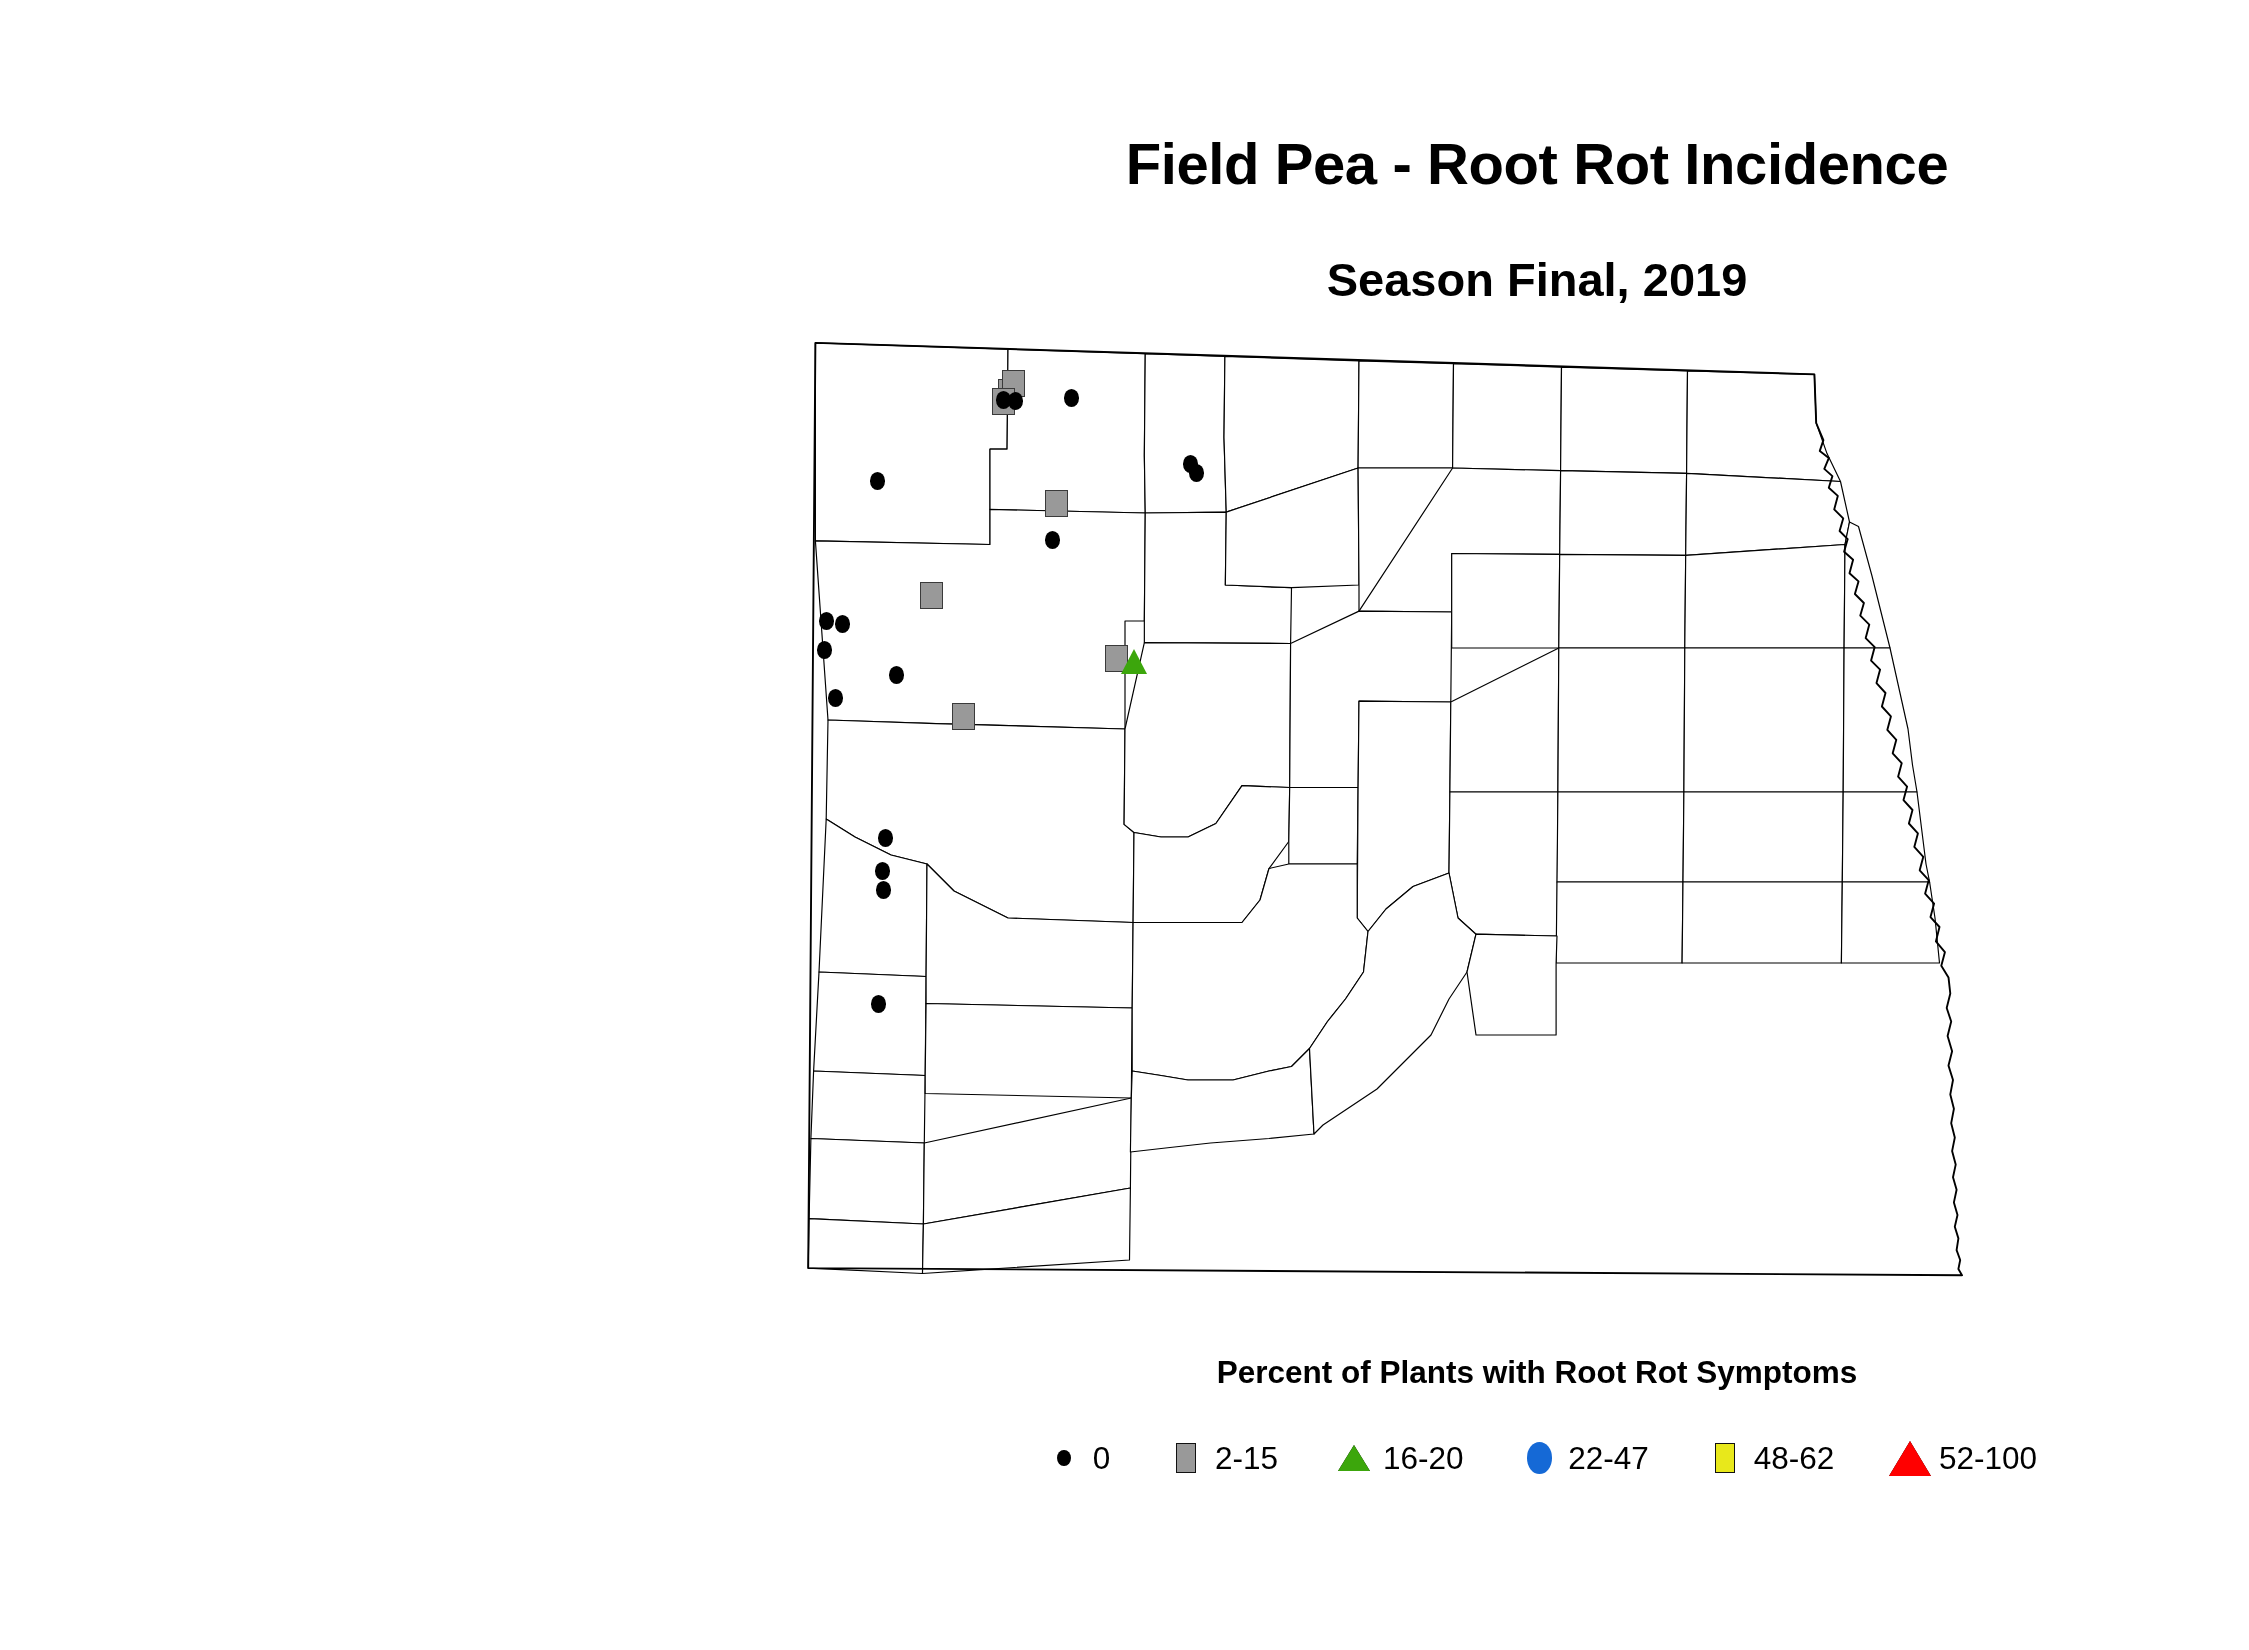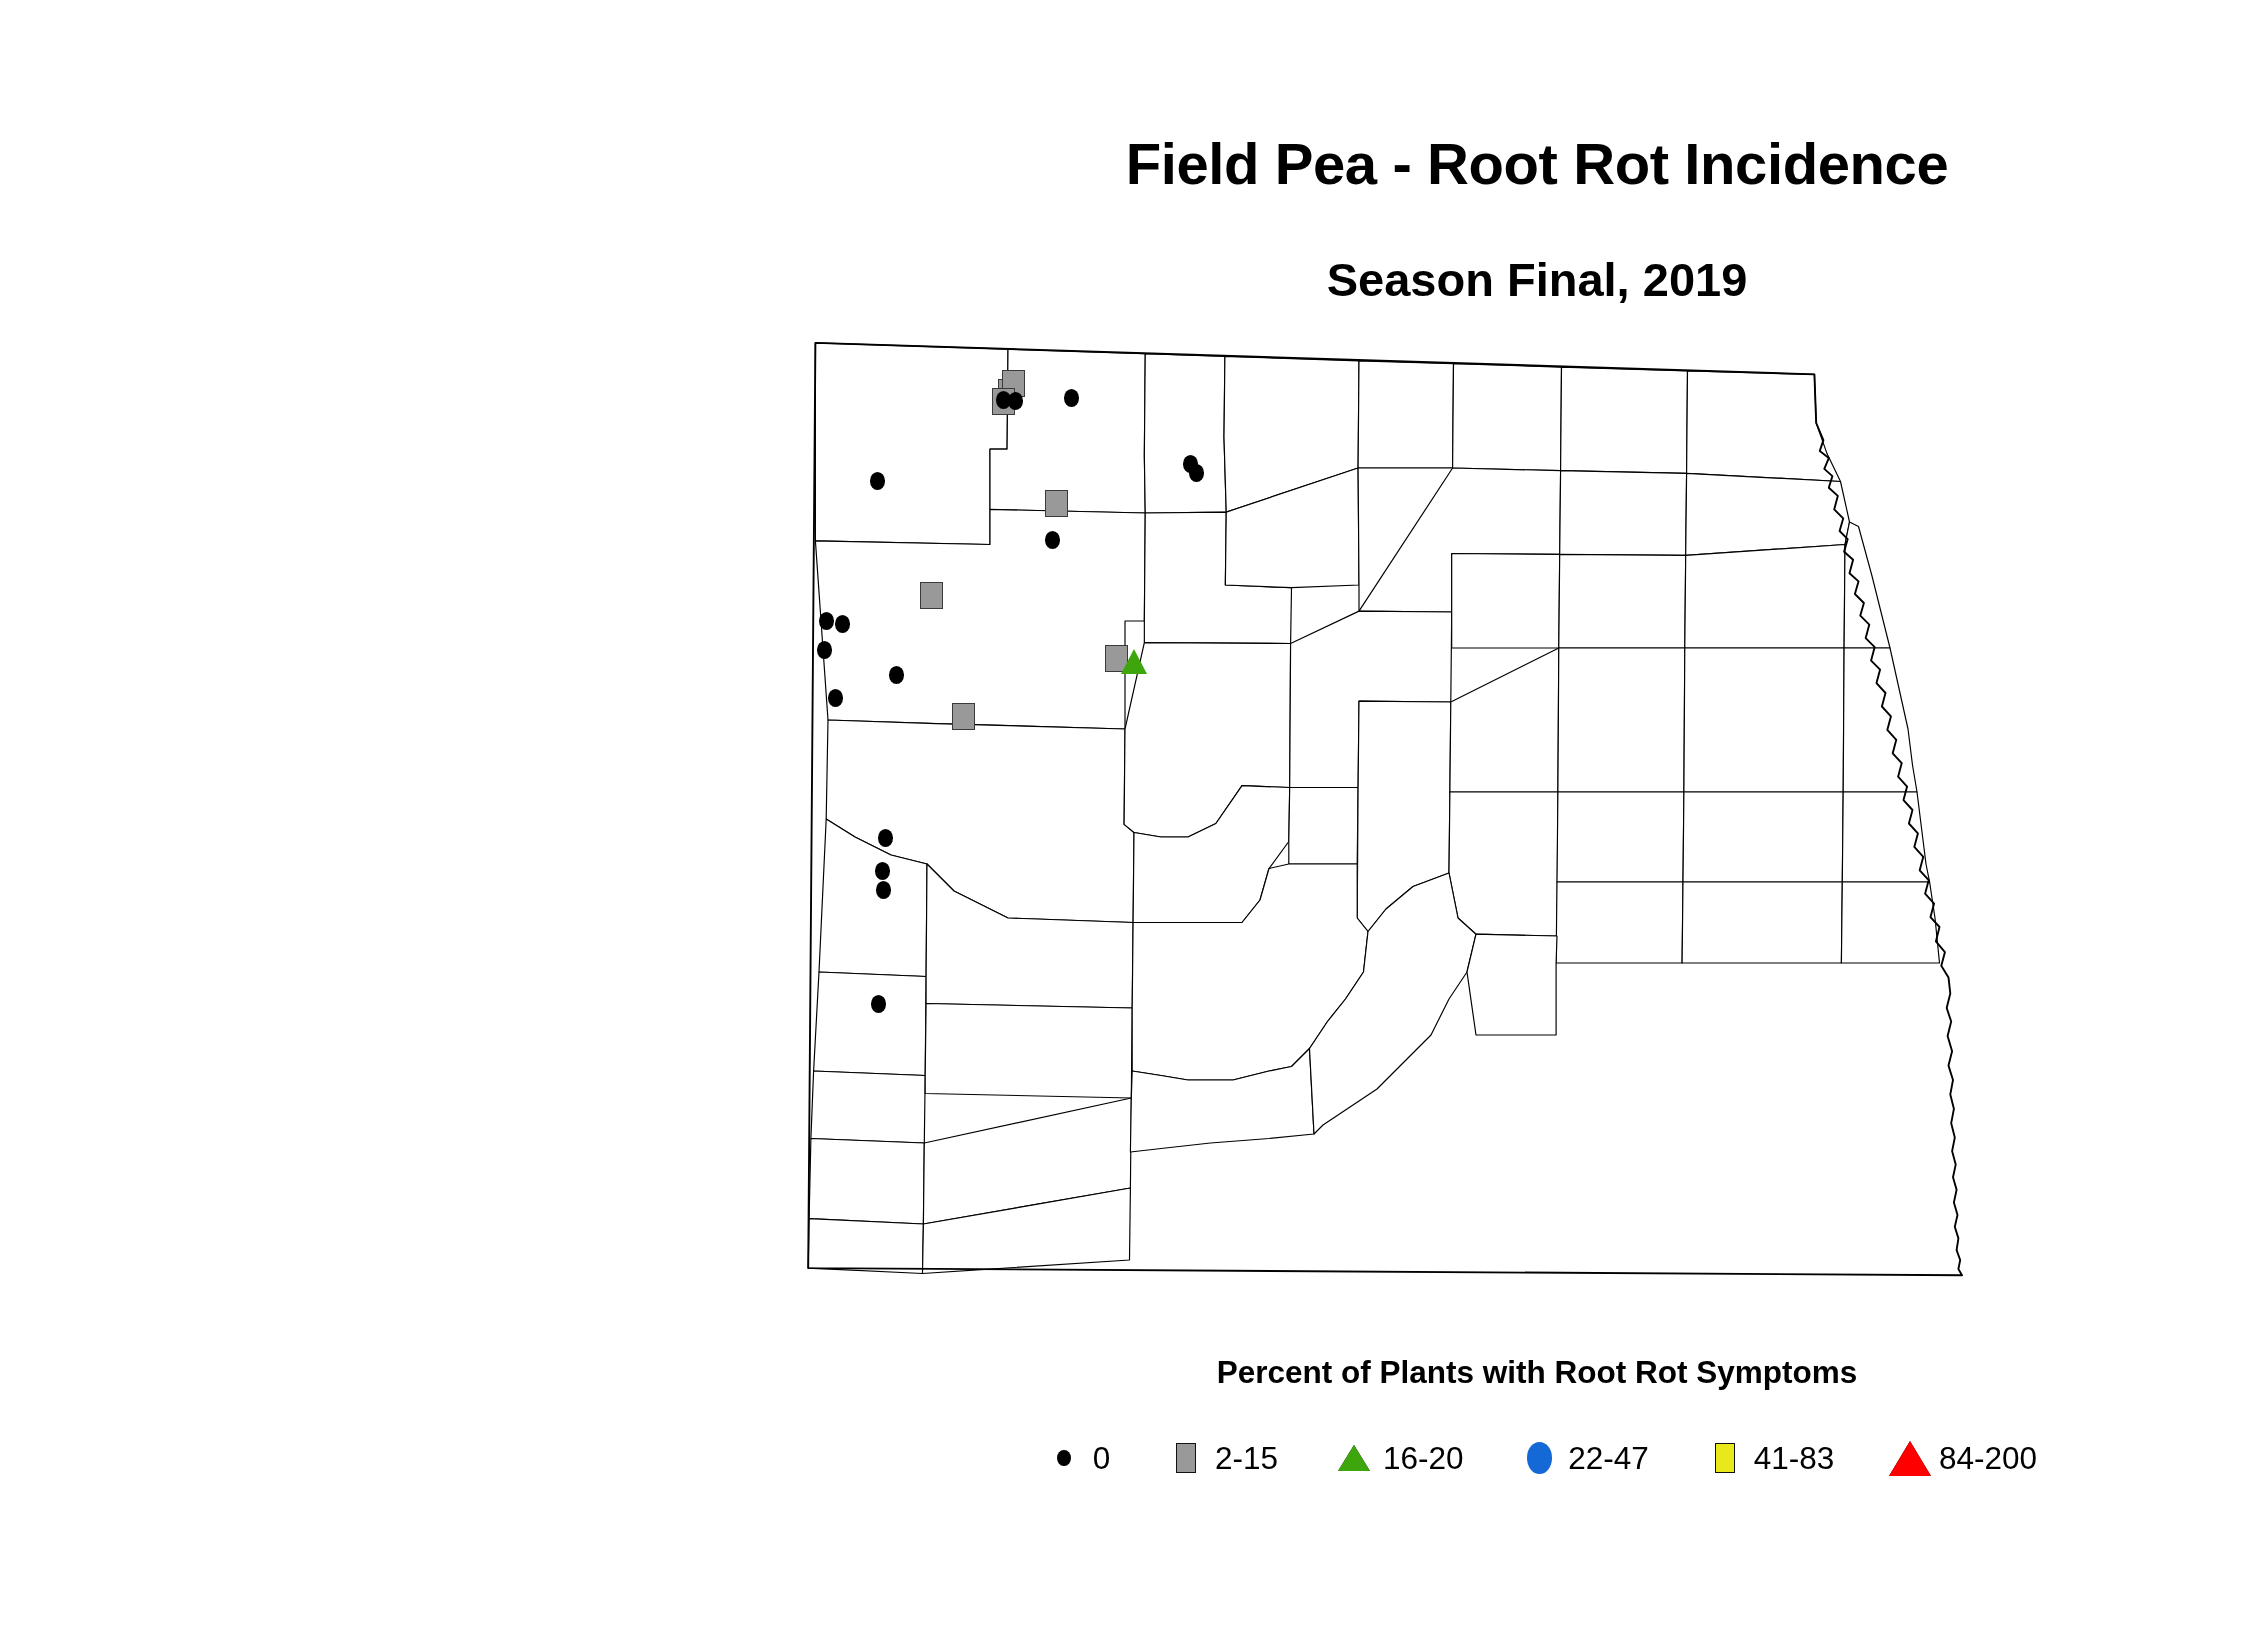--- a/index.html
+++ b/index.html
@@ -179,25 +179,25 @@
         <div class="leg-sym">
           <div class="sym-circle" style="background: rgb(21, 105, 214);"></div>
         </div>
         <div class="leg-label">22-47</div>
       </div>
       <div class="leg-gap"></div>
       <div class="leg-item">
         <div class="leg-sym">
           <div class="sym-square" style="background: rgb(232, 232, 27);"></div>
         </div>
-        <div class="leg-label">41-83</div>
+        <div class="leg-label">48-62</div>
       </div>
       <div class="leg-gap"></div>
       <div class="leg-item">
         <div class="leg-sym">
           <div class="sym-tri" style="border-left: 21px solid transparent; border-right: 21px solid transparent; border-bottom: 35px solid rgb(255, 0, 0); filter: drop-shadow(rgb(0, 0, 0) 0px 0px 0px);"></div>
         </div>
-        <div class="leg-label">84-200</div>
+        <div class="leg-label">52-100</div>
       </div>
     </div>
 
 </div>
 
 
 </body></html>

